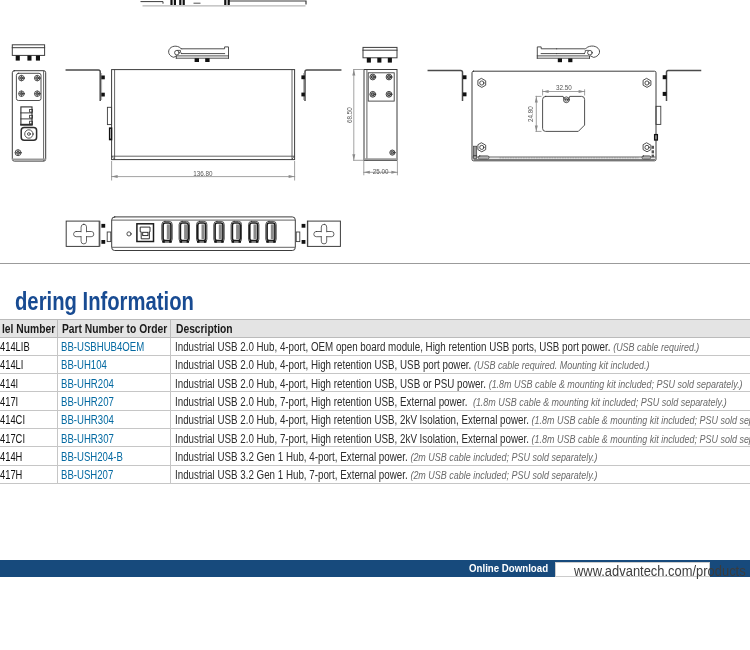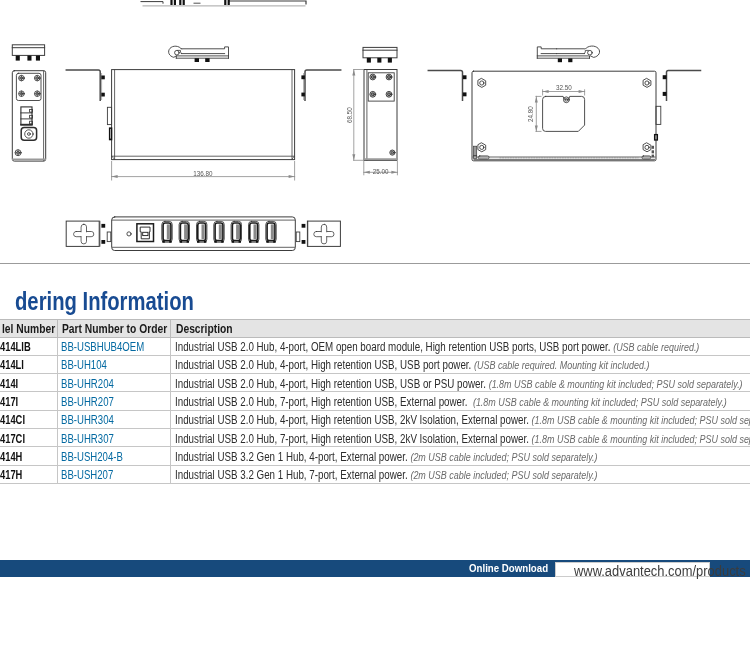--- a/index.html
+++ b/index.html
@@ -6,21 +6,21 @@
   body{width:750px;height:650px;overflow:hidden;background:#fff;
        font-family:"Liberation Sans",sans-serif;position:relative;}
   .cx{display:inline-block;transform-origin:0 50%;white-space:nowrap;}
   table, tr, td, th {border:0;}
   tr{height:18.3px;}
   th.h{border:1px solid #bbbbbb;text-align:left;
        font-size:13.2px;font-weight:bold;color:#1a1a1a;padding:0 0 0 4.5px;vertical-align:middle;}
   th.h:first-child{border-left:0;padding-left:0;}
   td{border:1px solid #c6c6c6;vertical-align:middle;padding:2px 0 0 0;}
   td:first-child{border-left:0;}
-  td.m{font-weight:bold;font-size:12px;color:#111;}
+  td.m{font-weight:normal;font-size:12px;color:#111;}
   td.p{font-size:12px;color:#0369a1;padding-left:3.4px;}
   td.d{font-size:12px;color:#2c2c2c;padding-left:4px;}
   td.d i{font-size:11px;color:#6a6a6a;}
   .hx{transform:scaleX(0.78);}
   .mx{transform:scaleX(0.78);}
   .px{transform:scaleX(0.80);}
   .dx{transform:scaleX(0.815);}
 </style>
 </head>
 <body>

